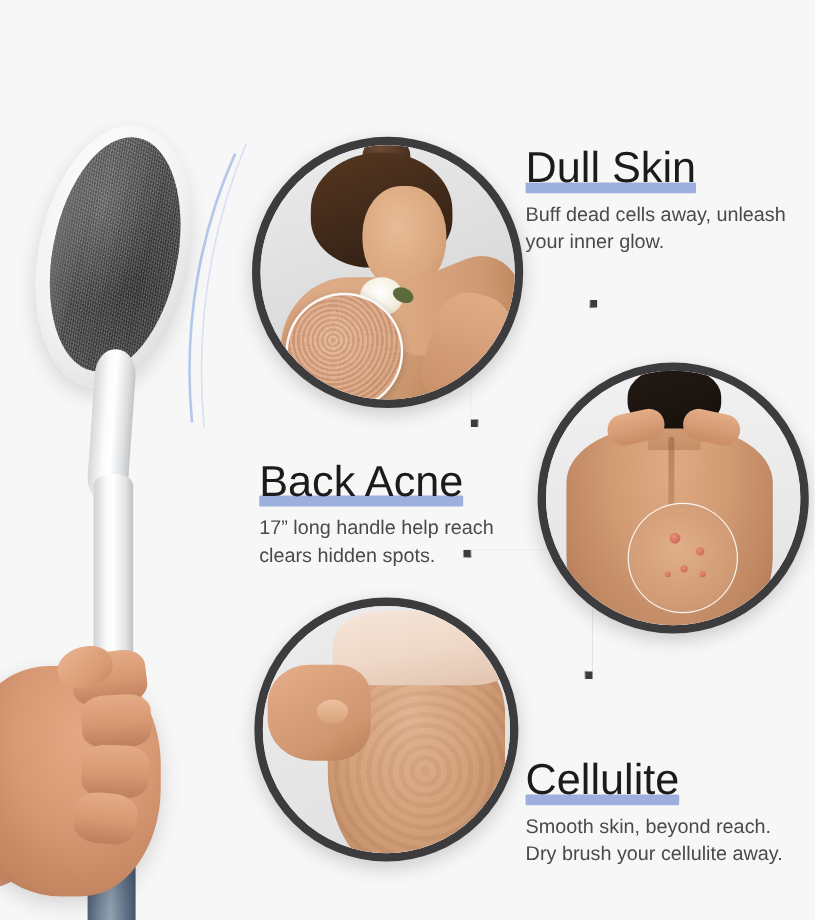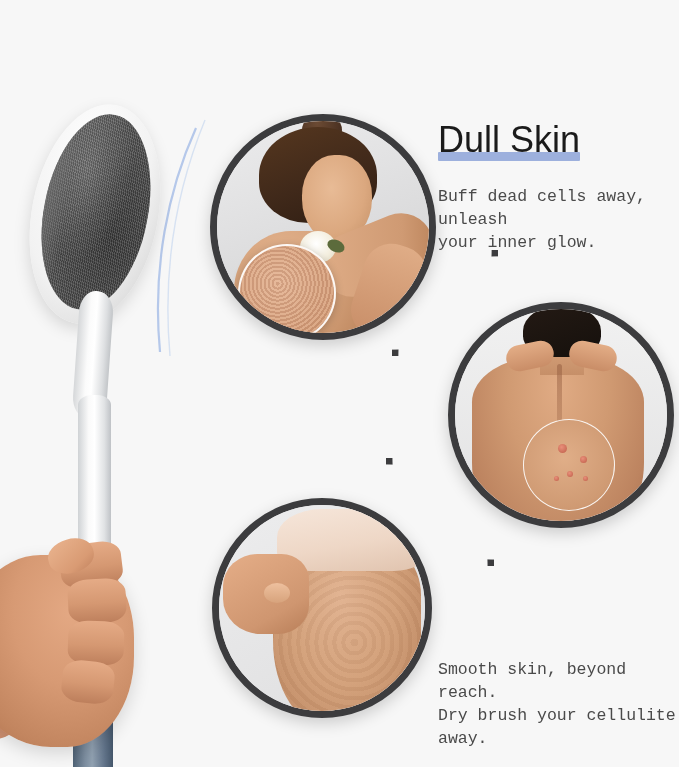--- a/index.html
+++ b/index.html
@@ -261,26 +261,25 @@
     white-space: nowrap;
   }
   .feature-underline {
     display: block;
     height: 9px;
     background: #9db0dd;
     margin-top: -4px;
     border-radius: 1px;
   }
   .feature-body {
-    margin-top: 24px;
+    margin-top: 7px;
     font-size: 16.5px;
     line-height: 23px;
     color: #4a4a4a;
     white-space: pre-line;
-    font-family: Liberation Mono, monospace;
   }
 
   .feat-dull     { left: 438px; top: 124px; width: 238px; }
   .feat-acne     { left: 216px; top: 385px; width: 230px; }
   .feat-cellulite{ left: 438px; top: 634px; width: 240px; }
 </style>
 </head>
 <body>
 
 <div id="page">
@@ -365,19 +364,31 @@
 
   <div class="feature feat-dull">
     <div class="feature-heading">
       <span>Dull Skin</span>
       <span class="feature-underline"></span>
     </div>
     <div class="feature-body">Buff dead cells away, unleash
 your inner glow.</div>
   </div>
 
+  <div class="feature feat-acne">
+    <div class="feature-heading">
+      <span>Back Acne</span>
+      <span class="feature-underline"></span>
+    </div>
+    <div class="feature-body">17” long handle help reach
+clears hidden spots.</div>
+  </div>
 
   <div class="feature feat-cellulite">
+    <div class="feature-heading">
+      <span>Cellulite</span>
+      <span class="feature-underline"></span>
+    </div>
     <div class="feature-body">Smooth skin, beyond reach.
 Dry brush your cellulite away.</div>
   </div>
 
 </div>
 
 </body></html>

